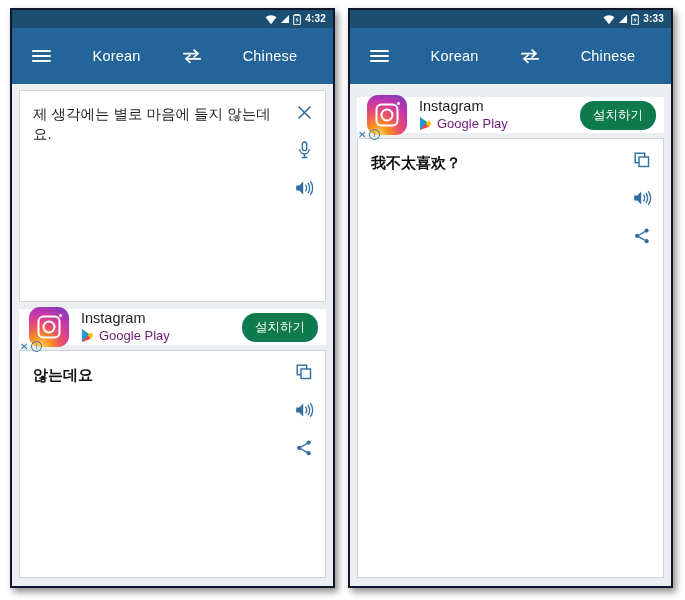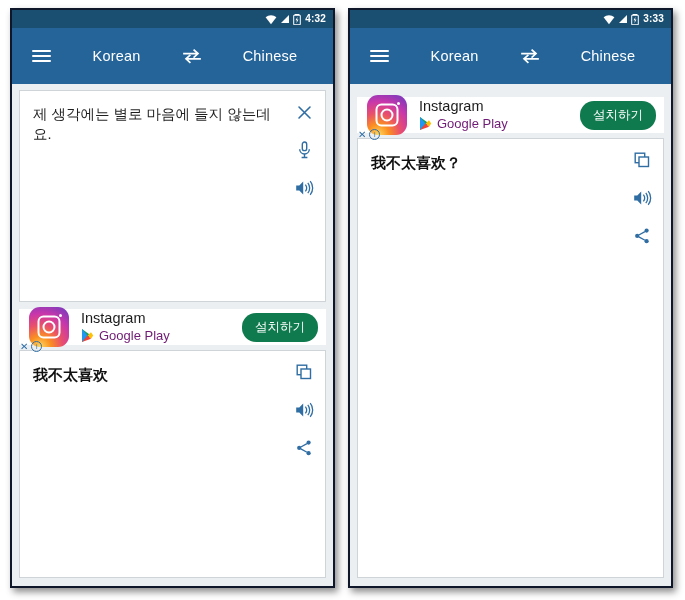--- a/index.html
+++ b/index.html
@@ -337,21 +337,21 @@
           </div>
         </div>
         <div class="install-btn">설치하기</div>
         <div class="ad-footer">
           <div class="ad-close">✕</div>
           <div class="ad-info">i</div>
         </div>
       </div>
 
       <div class="card card-output">
-        <div class="text-area text-cjk">我不太喜欢</div>
+        <div class="text-area text-cjk">않는데요</div>
         <div class="icon-col">
           <div class="icon-btn">
             <svg width="16" height="16" viewBox="0 0 16 16">
               <rect x="1.2" y="1.2" width="9.5" height="9.5" fill="none" stroke="#2f6da3" stroke-width="1.4"></rect>
               <rect x="5" y="5" width="9.5" height="9.5" fill="#ffffff" stroke="#2f6da3" stroke-width="1.4"></rect>
             </svg>
           </div>
           <div class="icon-btn">
             <svg width="19" height="16" viewBox="0 0 19 16">
               <path d="M1.2 5.4 H4.3 L8.2 1.6 V14.4 L4.3 10.6 H1.2 Z" fill="#2f6da3"></path>

